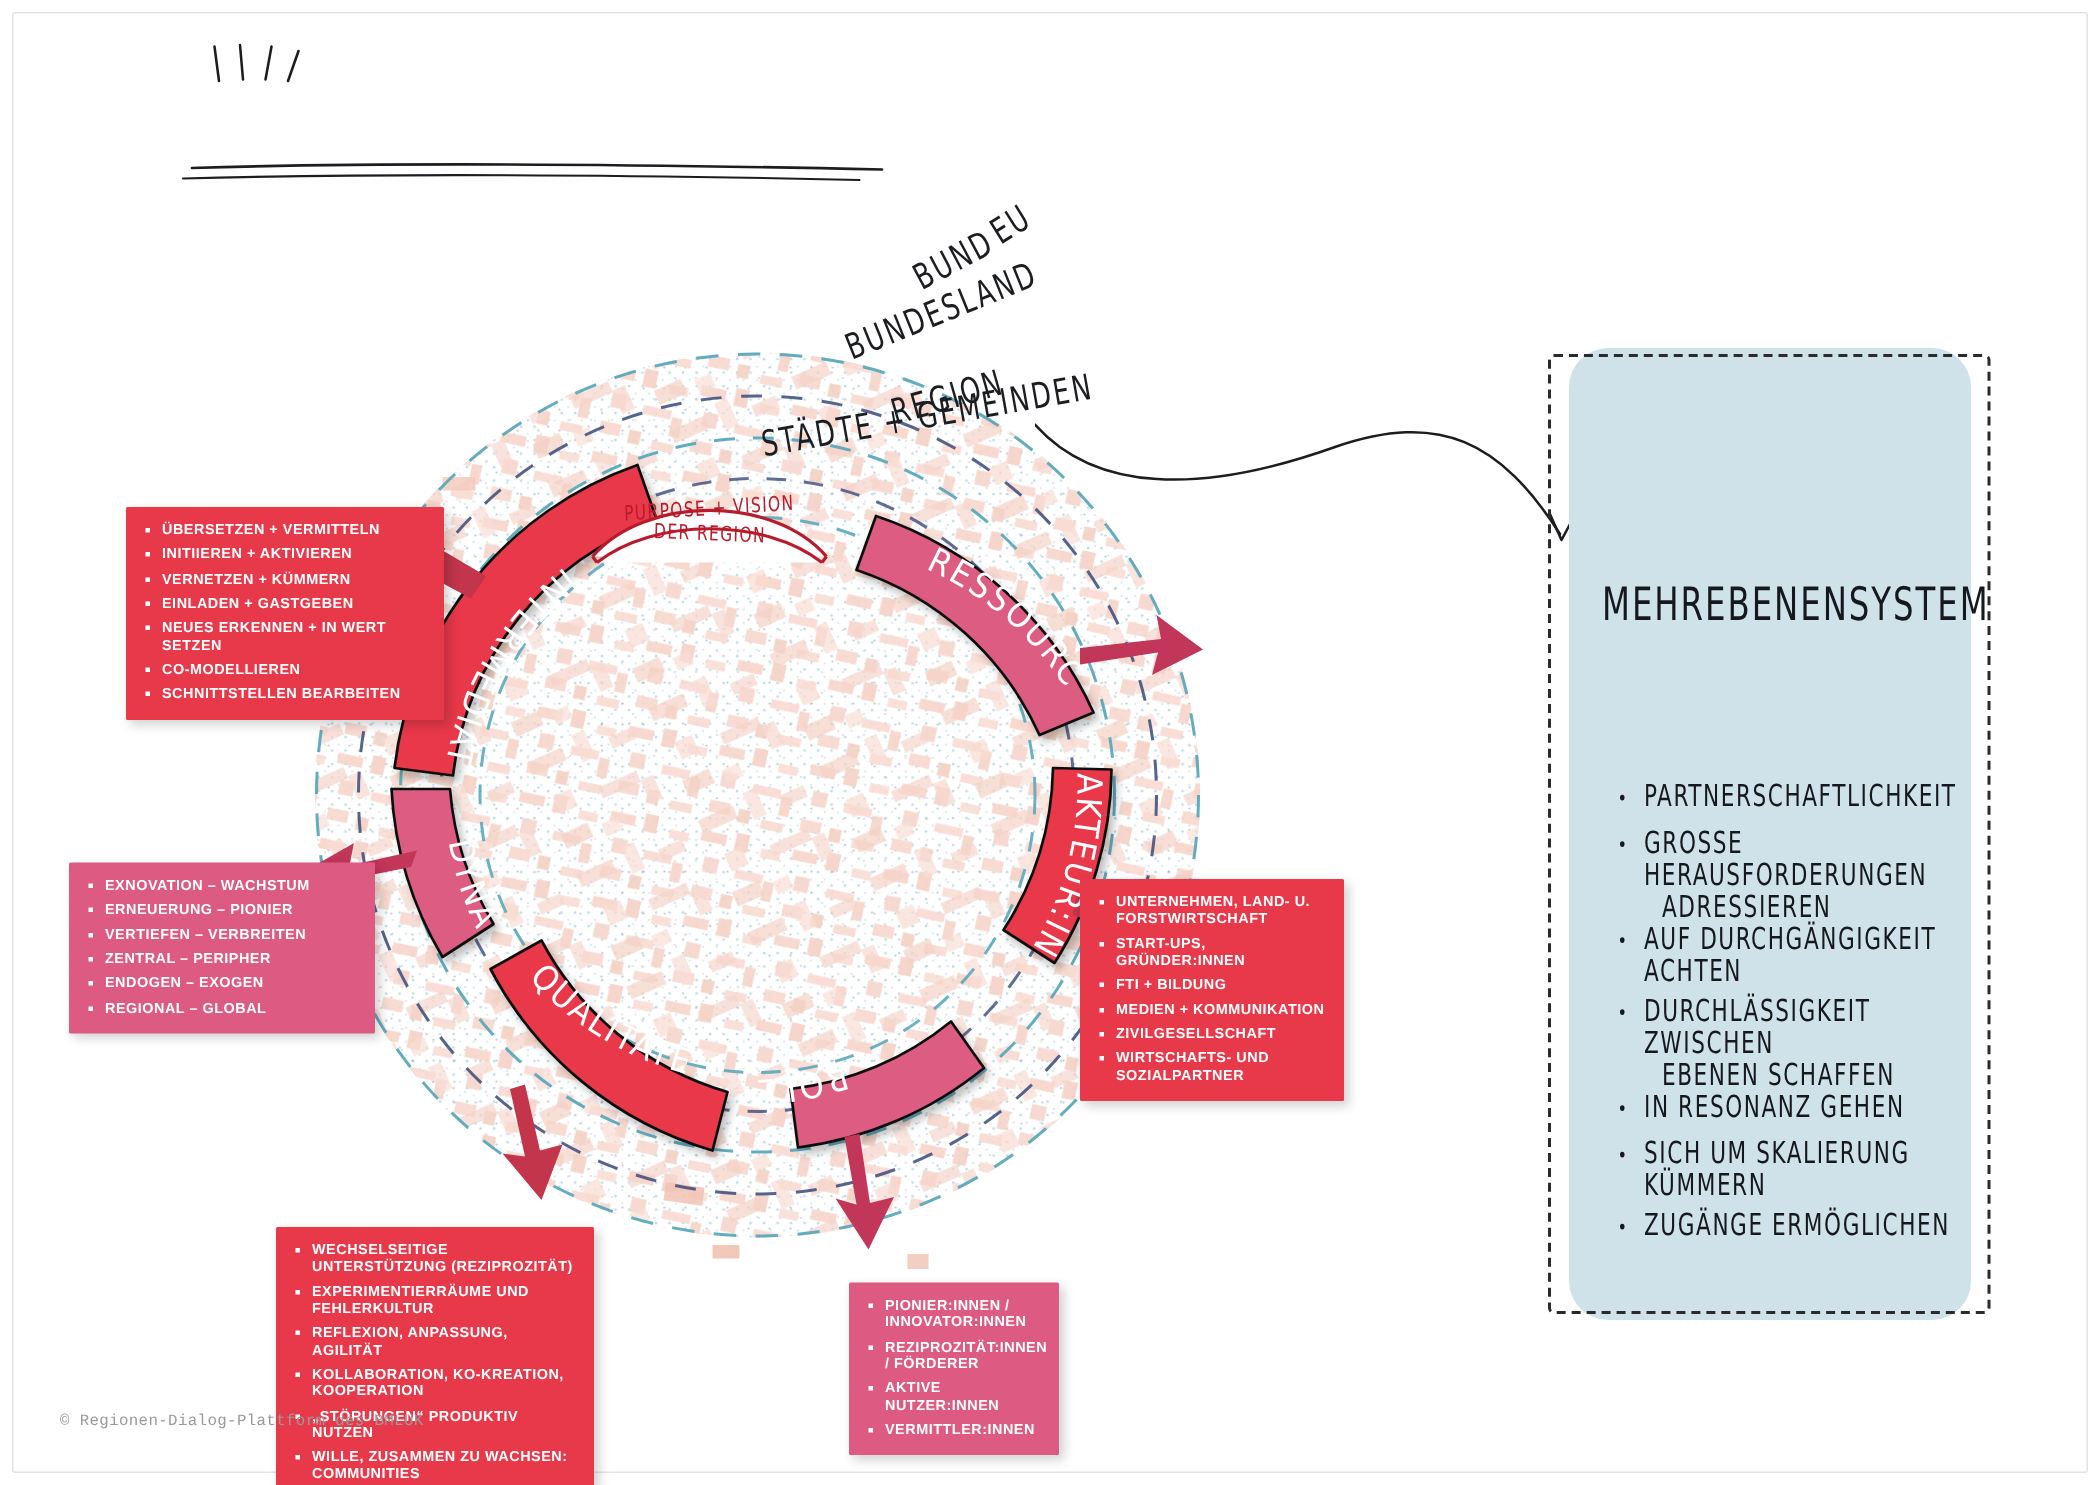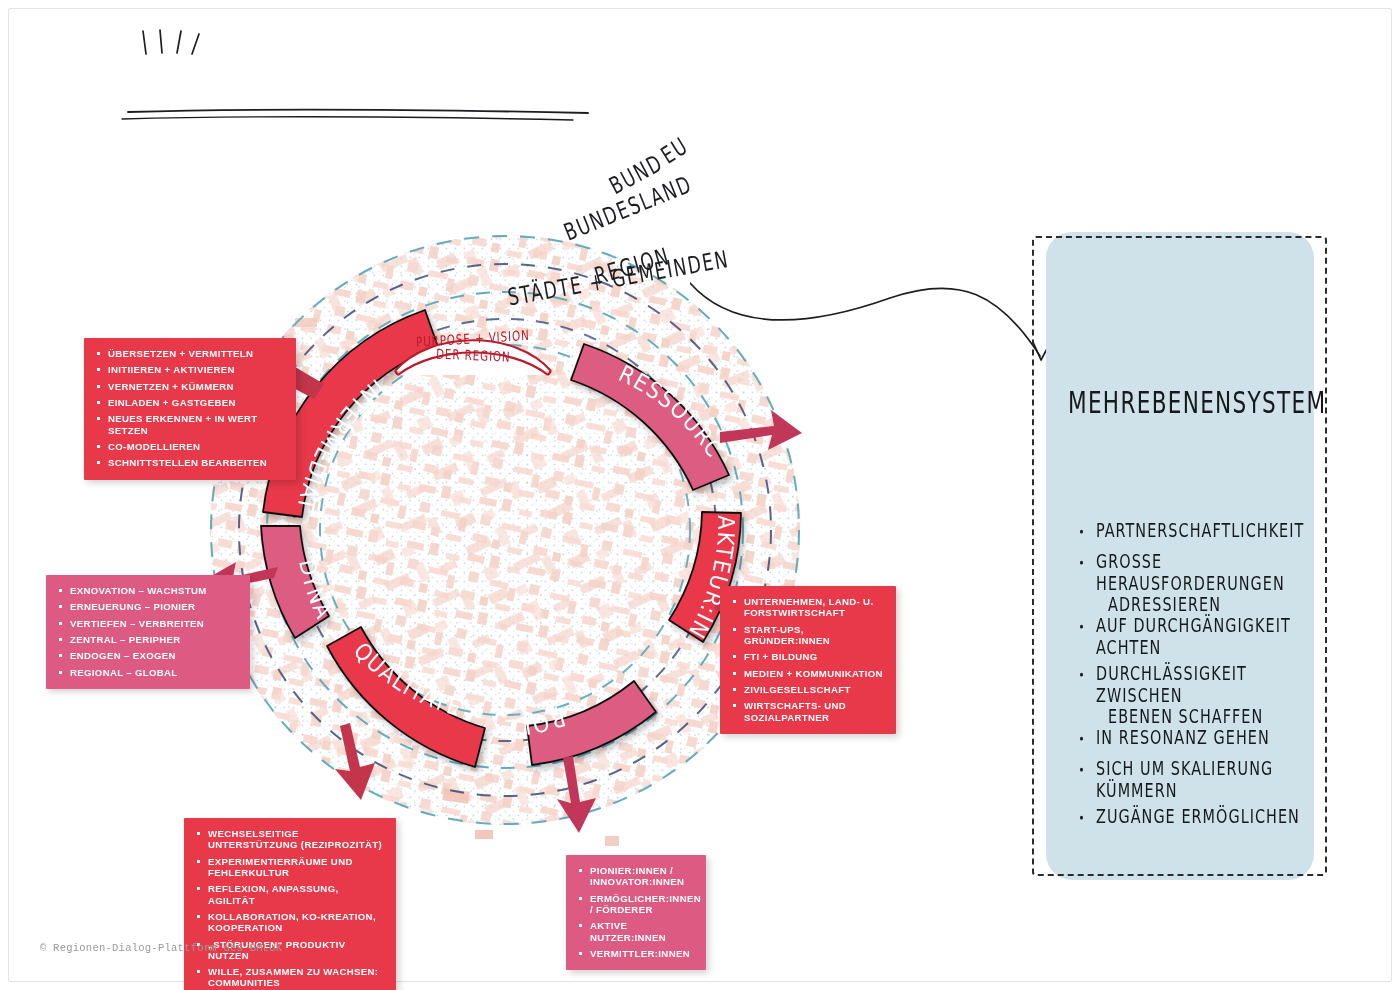--- a/index.html
+++ b/index.html
@@ -349,21 +349,21 @@
         <li>EXPERIMENTIERRÄUME UND FEHLERKULTUR</li>
         <li>REFLEXION, ANPASSUNG, AGILITÄT</li>
         <li>KOLLABORATION, KO-KREATION, KOOPERATION</li>
         <li>„STÖRUNGEN“ PRODUKTIV NUTZEN</li>
         <li>WILLE, ZUSAMMEN ZU WACHSEN: COMMUNITIES</li>
       </ul>
   </div>
   <div class="box box-pink" id="box-rollen">
     <ul>
         <li>PIONIER:INNEN / INNOVATOR:INNEN</li>
-        <li>ERMÖGLICHER:INNEN / FÖRDERER</li>
+        <li>REZIPROZITÄT:INNEN / FÖRDERER</li>
         <li>AKTIVE NUTZER:INNEN</li>
         <li>VERMITTLER:INNEN</li>
       </ul>
   </div>
   <div class="box box-red" id="box-akteure">
     <ul>
         <li>UNTERNEHMEN, LAND- U. FORSTWIRTSCHAFT</li>
         <li>START-UPS, GRÜNDER:INNEN</li>
         <li>FTI + BILDUNG</li>
         <li>MEDIEN + KOMMUNIKATION</li>

